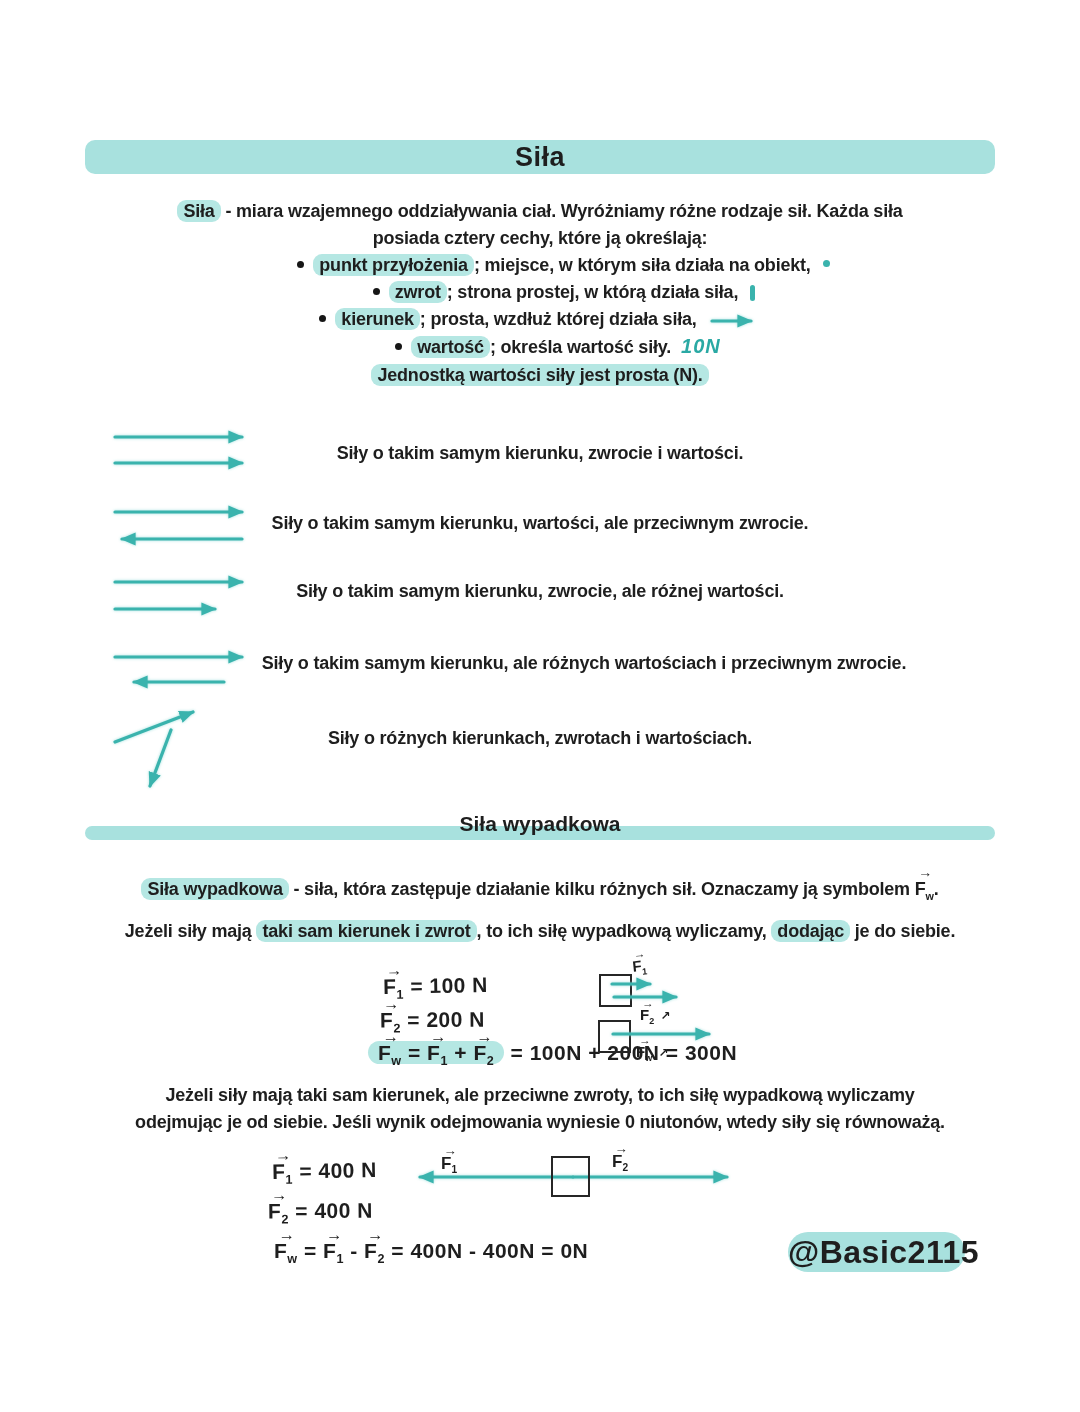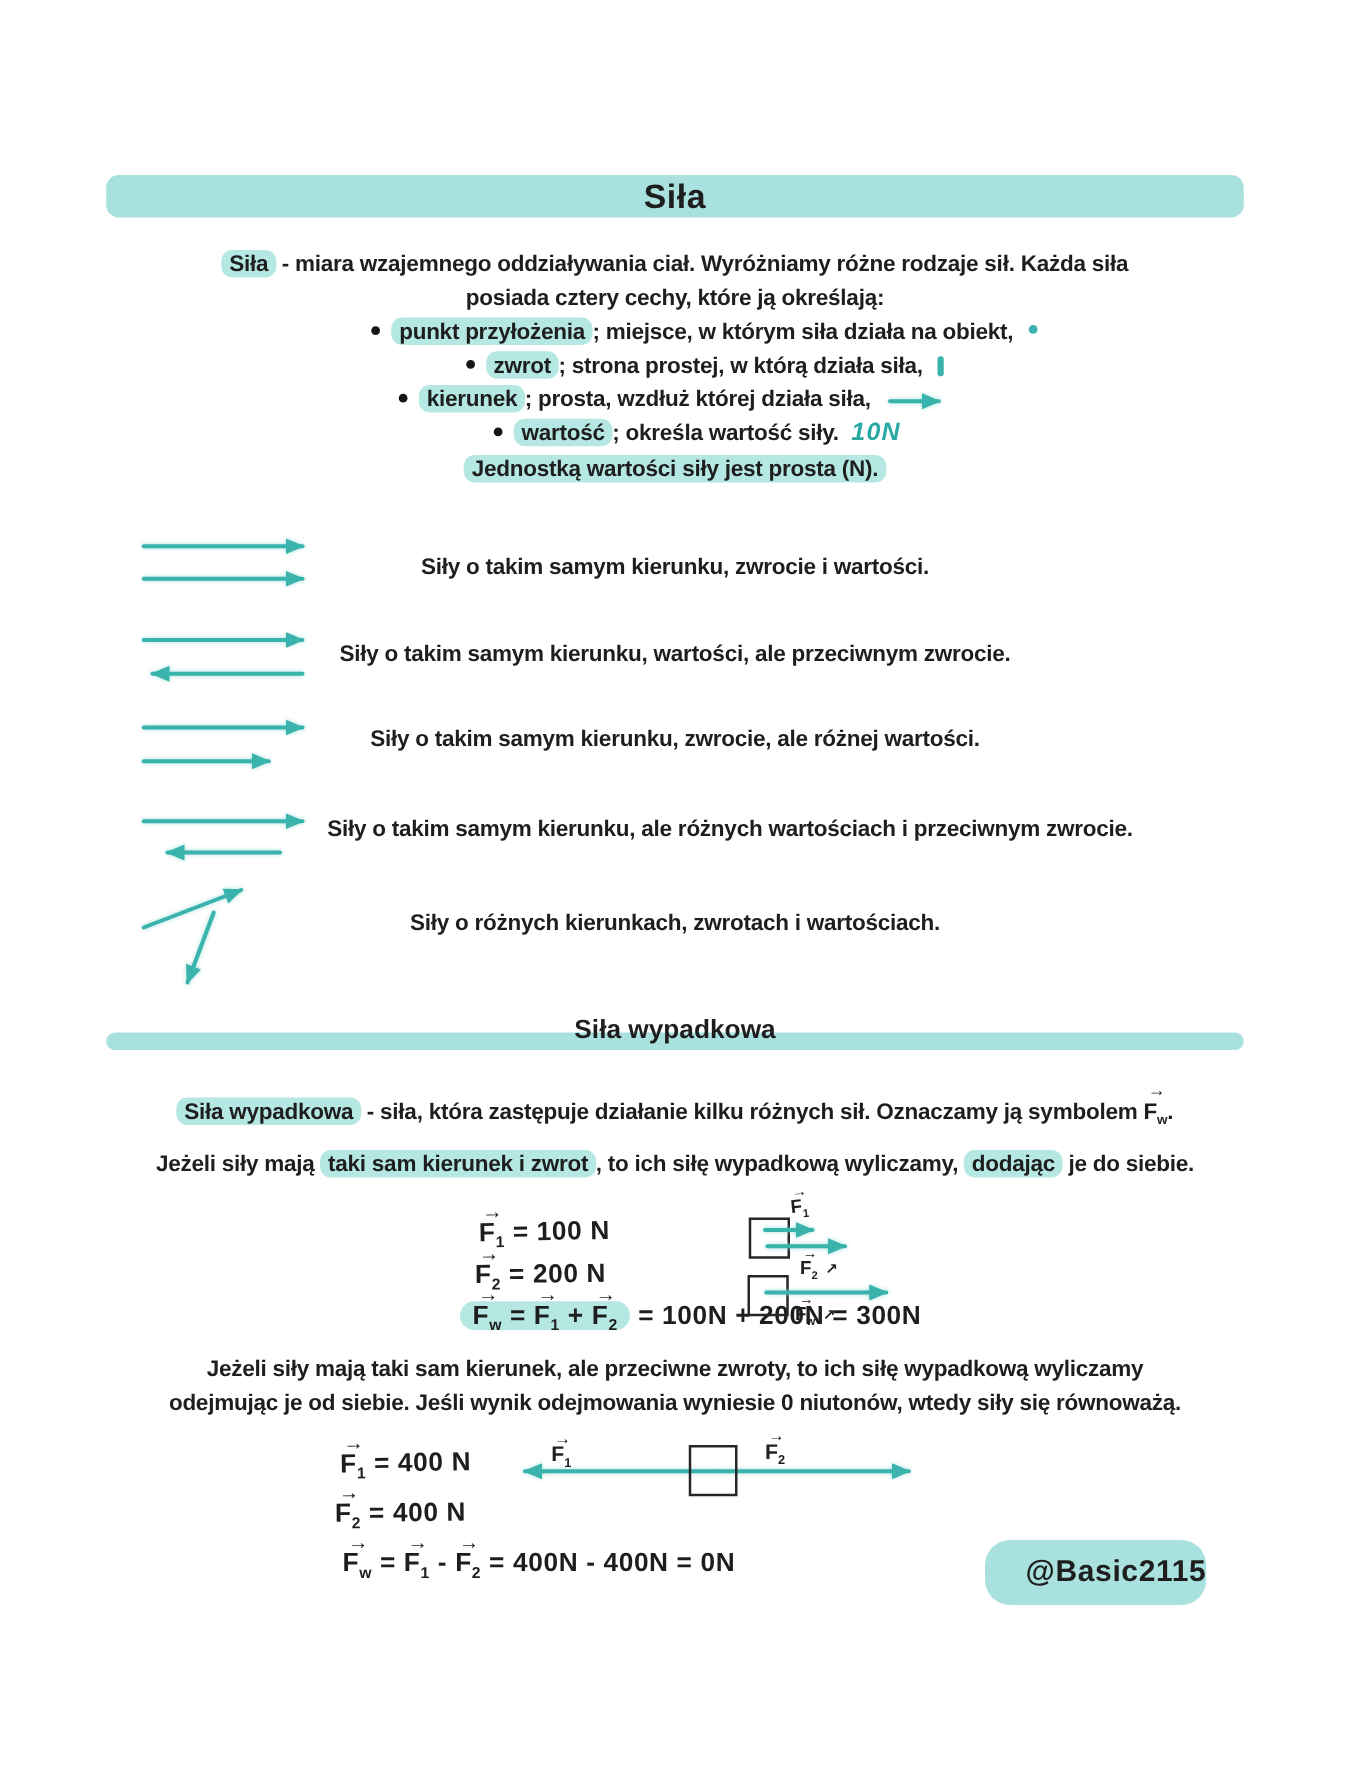--- a/index.html
+++ b/index.html
@@ -76,24 +76,24 @@
     padding-top:12px;white-space:nowrap;
   }
   .eq .hl{padding:0 10px;border-radius:14px;}
   .diagram-box{border:2.4px solid #262626;background:transparent;}
   .dlabel{
     font-size:15px;font-weight:bold;padding-top:12px;white-space:nowrap;
   }
   .dlabel2{font-size:17px;}
   .pointer{font-size:12px;margin-left:6px;}
   .watermark{
-    left:788px;top:1232px;width:177px;height:52px;
+    left:788px;top:1232px;width:177px;height:40px;
     background:var(--c-banner);border-radius:20px;
-    display:flex;align-items:center;justify-content:flex-end;
-    font-size:24px;font-weight:bold;letter-spacing:.5px;
+    display:flex;align-items:center;justify-content:flex-start;
+    font-size:32px;font-weight:bold;letter-spacing:.5px;
   }
   .pad-right-shift{padding-left:88px;}
 </style>
 </head>
 <body>
 
 <svg width="0" height="0" style="position:absolute">
   <defs>
     <marker id="ah" viewBox="0 0 10 10" refX="8.5" refY="5" markerWidth="5" markerHeight="5" orient="auto-start-reverse">
       <path d="M0,1 L9.5,5 L0,9 z" fill="#3ab3ad" stroke="none"></path>

